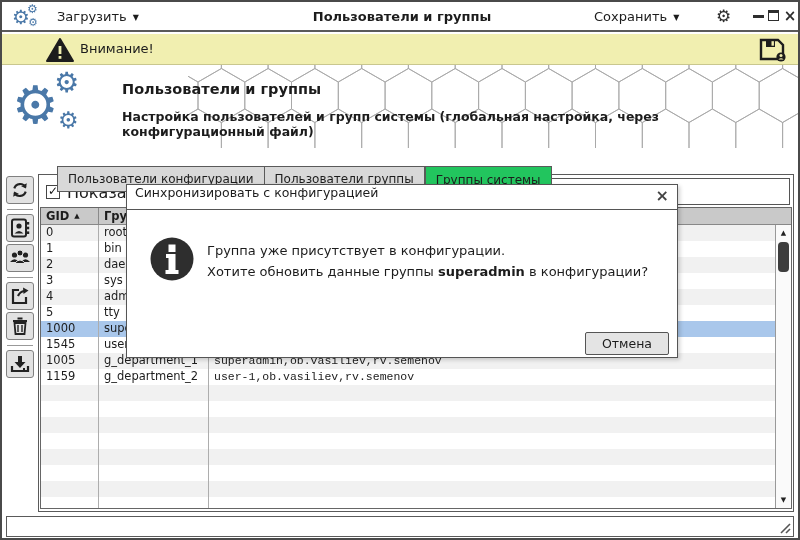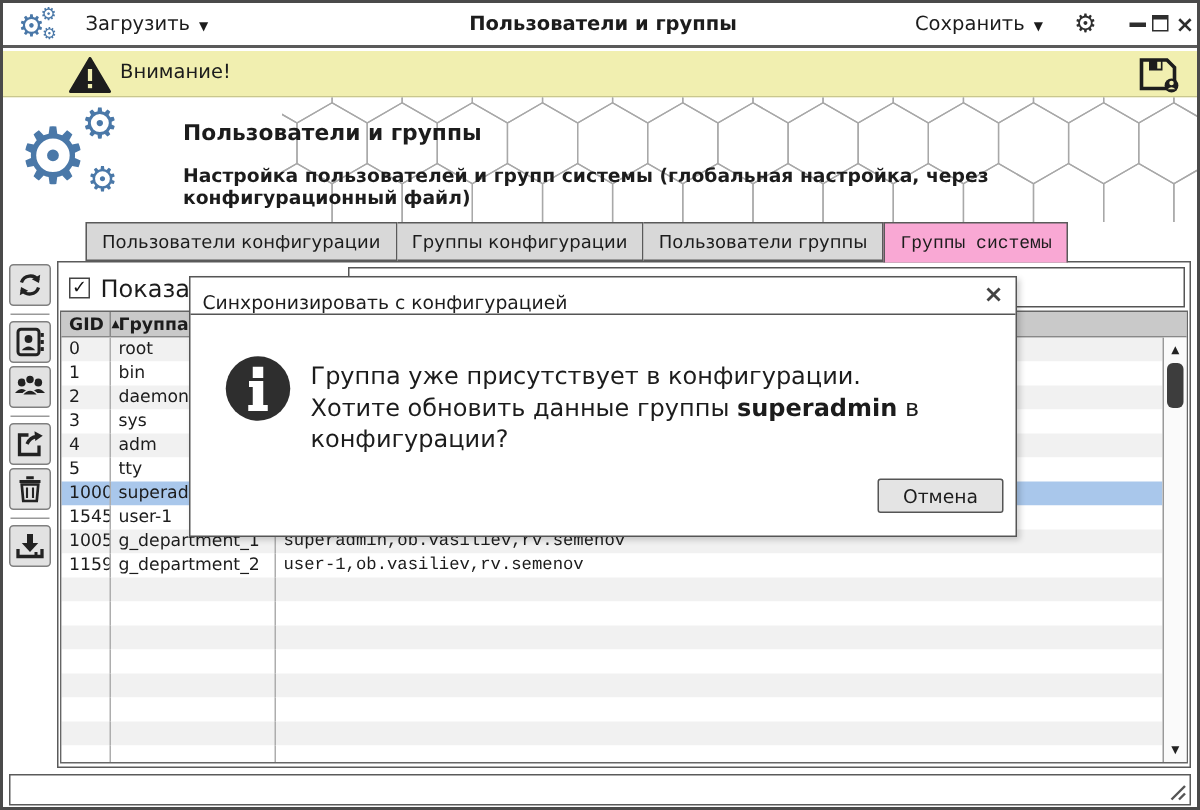--- a/index.html
+++ b/index.html
@@ -8,21 +8,21 @@
 
   
   .titlebar { position:absolute; left:0; top:0; width:796px; height:30px; background:#fff; border-bottom:2px solid #5a5a5a; }
   .appicon { position:absolute; left:10px; top:3px; width:34px; height:26px; color:#4a78a8; }
   .appicon .g1 { position:absolute; left:0; top:2px; font-size:20px; line-height:20px; }
   .appicon .g2 { position:absolute; left:15px; top:-2px; font-size:12px; line-height:12px; }
   .appicon .g3 { position:absolute; left:16px; top:12px; font-size:11px; line-height:11px; }
   .menu-btn { position:absolute; top:0; height:28px; display:flex; align-items:center; gap:6px; font-size:13px; cursor:default; }
   .menu-btn .caret { font-size:8px; position:relative; top:1px; }
   #load-btn { left:55px; }
-  #save-btn { left:608px;text-align:center; }
+  #save-btn { left:592px;text-align:center; }
   .win-title { position:absolute; left:250px; top:0; width:300px; height:28px; display:flex; align-items:center; justify-content:center; font-weight:bold; font-size:13px; }
   .settings-gear { position:absolute; left:714px; top:4px; font-size:17px; color:#2e2e2e; }
   .wc { position:absolute; top:6px; width:14px; height:16px; }
   #wc-min { left:750px; } #wc-max { left:765px; } #wc-close { left:781px; }
   #wc-min .bar { position:absolute; left:1px; top:7px; width:11px; height:3px; background:#2e2e2e; }
   #wc-max .box { position:absolute; left:1px; top:2px; width:11px; height:11px; border:1.5px solid #2e2e2e; border-top-width:3px; }
   #wc-close { font-size:15px; font-weight:bold; color:#2e2e2e; line-height:16px; text-align:center; }
 
   
   .warnbar { position:absolute; left:0; top:32px; width:796px; height:31px; background:#f1efb0; border-bottom:1px solid #c9c78e; }
@@ -34,66 +34,66 @@
   .header { position:absolute; left:0; top:63px; width:796px; height:83px; background:#fff; overflow:hidden; }
   #hexpattern { position:absolute; left:186px; top:-4px; width:610px; height:92px; }
   .hdricon { position:absolute; left:8px; top:6px; width:105px; height:72px; color:#4a78a8; }
   .hdricon .g1 { position:absolute; left:2px; top:8px; font-size:52px; line-height:52px; }
   .hdricon .g2 { position:absolute; left:44px; top:-2px; font-size:28px; line-height:28px; }
   .hdricon .g3 { position:absolute; left:48px; top:38px; font-size:23px; line-height:23px; }
   .hdr-title { position:absolute; left:120px; top:16px; font-size:14.5px; font-weight:bold; }
   .hdr-sub { position:absolute; left:120px; top:44px; font-size:12.5px; font-weight:bold; width:660px; }
 
   
-  .tabs { position:absolute; left:55px; top:146px; height:17px; display:flex; z-index:4; }
+  .tabs { position:absolute; left:55px; top:164px; height:17px; display:flex; z-index:4; }
   .tab { height:26px; background:#d8d8d8; border:1px solid #5a5a5a; border-left-width:0; padding:0 10px; display:flex; align-items:center; font-size:12px; white-space:nowrap; }
   .tab:first-child { border-left-width:1px; }
-  .tab.active { background:#f9a8d4; border-bottom:0; height:27px; border-left-width:1px;font-family:Liberation Mono, monospace; }
+  .tab.active { background:#22c55e; border-bottom:0; height:27px; border-left-width:1px; }
 
   
   .panel { position:absolute; left:36px; top:172px; width:756px; height:338px; background:#fff; border:1px solid #5a5a5a; z-index:1; }
 
   .chkrow { position:absolute; left:44px; top:179px; height:22px; display:flex; align-items:center; gap:7px; z-index:2; }
   .checkbox { width:14px; height:14px; border:1.5px solid #444; background:#fff; font-size:12px; line-height:11px; text-align:center; font-weight:bold; color:#111; }
   .chklabel { font-size:16px; }
   .searchbox { position:absolute; left:230px; top:176px; width:558px; height:27px; border:1.5px solid #555; background:#fff; z-index:2; font-size:12px; padding:0 6px; font-family:"DejaVu Sans",sans-serif; }
 
   
   .table { position:absolute; left:38px; top:205px; width:752px; height:302px; border:1px solid #666; background:#fff; z-index:2; }
   .thead { display:flex; height:17px; background:#c9c9c9; border-bottom:1px solid #888; font-size:11.5px; font-weight:bold; }
   .thead .th { display:flex; align-items:center; padding-left:5px; border-right:1px solid #8a8a8a; }
   .thead .th:last-child { border-right:0; }
   .th .sort { font-size:7px; margin-left:5px; }
-  .col-gid { width:33px; flex:none; }
+  .col-gid { width:58px; flex:none; }
   .col-grp { width:110px; flex:none; }
   .col-mem { flex:1;font-family:Liberation Mono, monospace; }
   .tbody { position:absolute; left:0; top:17px; right:16px; bottom:0; overflow:hidden; }
   .tr { display:flex; height:16px; font-size:11.5px; line-height:15px; }
   .tr.even { background:#f1f1f1; }
   .tr.odd { background:#ffffff; }
   .tr.selected { background:#a9c7eb; }
   .tr .td { padding-left:5px; border-right:1px solid #adadad; white-space:nowrap; overflow:hidden; }
   .tr .td:last-child { border-right:0; }
   .scrollbar { position:absolute; right:0; top:17px; bottom:0; width:16px; border-left:1px solid #999; background:#fafafa; }
   .sb-arrow { position:absolute; left:0; width:15px; height:14px; text-align:center; font-size:7px; line-height:14px; color:#222; }
   .sb-up { top:1px; } .sb-down { bottom:1px; }
   .sb-thumb { position:absolute; left:2px; top:17px; width:11px; height:30px; background:#3d3d3d; border-radius:4px; }
 
   
   .sidebtn { position:absolute; left:4px; width:28px; height:28px; background:#e2e2e2; border:1px solid #808080; border-radius:3px; display:flex; align-items:center; justify-content:center; z-index:2; }
   .side-sep { position:absolute; left:5px; width:26px; height:0; border-top:1px solid #999; z-index:2; }
 
   
   .dialog { position:absolute; left:124px; top:182px; width:552px; height:174px; background:#fff; border:1.5px solid #555; z-index:10; box-shadow:2px 2px 4px rgba(0,0,0,.18); }
-  .dlg-title { position:relative; height:25px; border-bottom:1.5px solid #555; display:flex; align-items:flex-end; padding:0 8px; font-size:12.5px; }
+  .dlg-title { position:relative; height:25px; border-bottom:1.5px solid #555; display:flex; align-items:flex-start; padding:0 8px; font-size:12.5px; }
   .dlg-close { position:absolute; right:8px; top:1px; font-size:16px; font-weight:bold; color:#444; }
   .dlg-body { position:relative; height:147px; }
   .dlg-icon { position:absolute; left:22px; top:26px; }
-  .dlg-text { position:absolute; left:80px; top:30px; font-size:16px; line-height:21px; }
-  .dlg-buttons { position:absolute; right:8px; bottom:15px; display:flex; gap:26px;align-items:flex-end; }
+  .dlg-text { position:absolute; left:80px; top:30px; font-size:13px; line-height:21px; }
+  .dlg-buttons { position:absolute; right:8px; bottom:2px; display:flex; gap:26px;align-items:flex-end; }
   .dlg-btn { height:23px; background:#e4e4e4; border:1.5px solid #555; border-radius:2px; font-size:12.5px; font-family:"DejaVu Sans",sans-serif; padding:0 16px; color:#1c1c1c; }
 
   
   .statusbar { position:absolute; left:4px; top:514px; width:788px; height:21px; border:1px solid #5a5a5a; background:#fff; }
   .grip { position:absolute; right:2px; bottom:2px; }
 </style>
 </head>
 <body>
 
 <div id="window">
@@ -215,21 +215,20 @@
       <span class="g1">⚙</span>
       <span class="g2">⚙</span>
       <span class="g3">⚙</span>
     </div>
     <div class="hdr-title">Пользователи и группы</div>
     <div class="hdr-sub">Настройка пользователей и групп системы (глобальная настройка, через конфигурационный файл)</div>
   </div>
 
   <div class="tabs" id="tabs">
       <div class="tab">Пользователи конфигурации</div>
-      <div class="tab">Группы конфигурации</div>
       <div class="tab">Пользователи группы</div>
       <div class="tab active">Группы системы</div>
     </div>
 
   <div class="panel"></div>
 
   <div class="chkrow">
     <div class="checkbox">✓</div>
     <span class="chklabel">Показать</span>
   </div>

